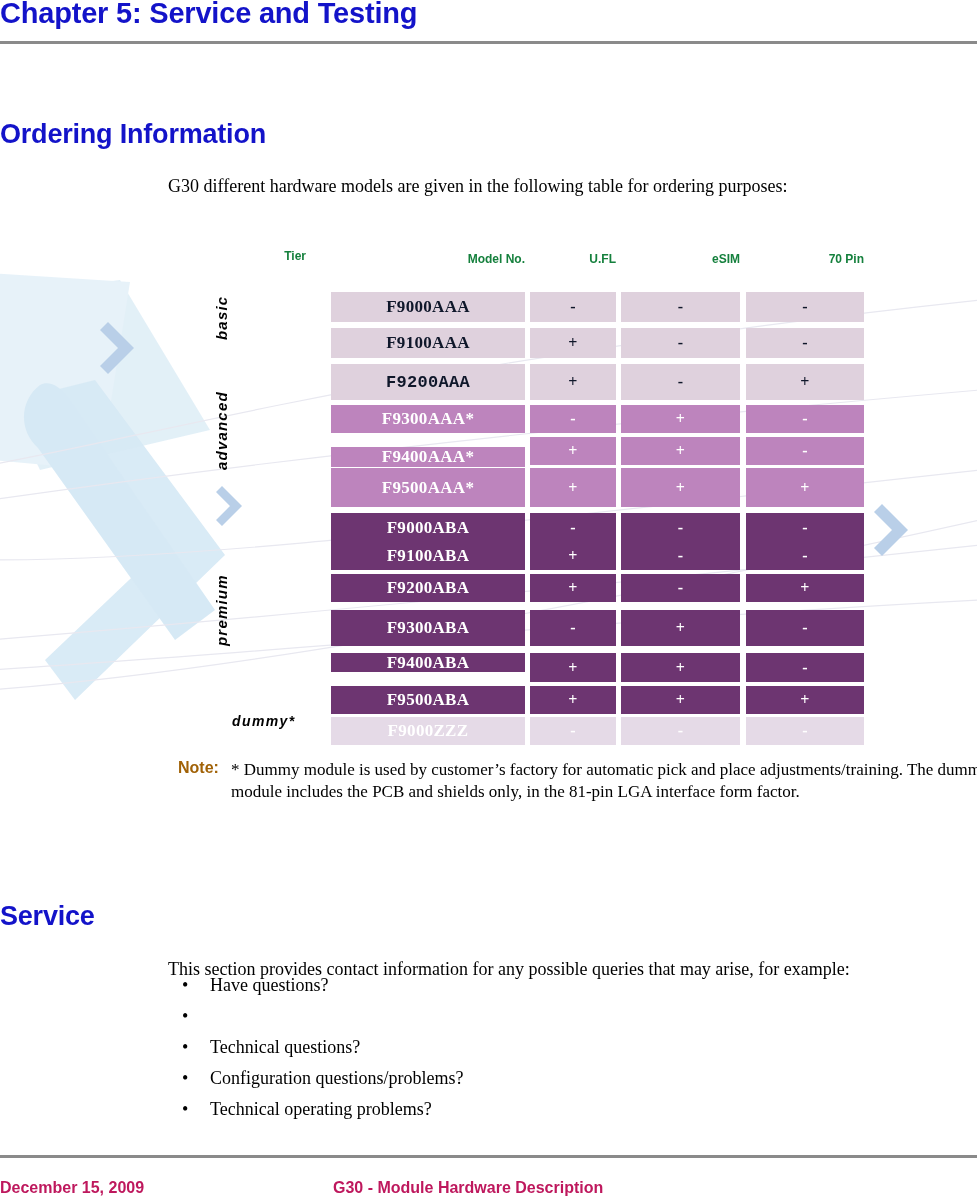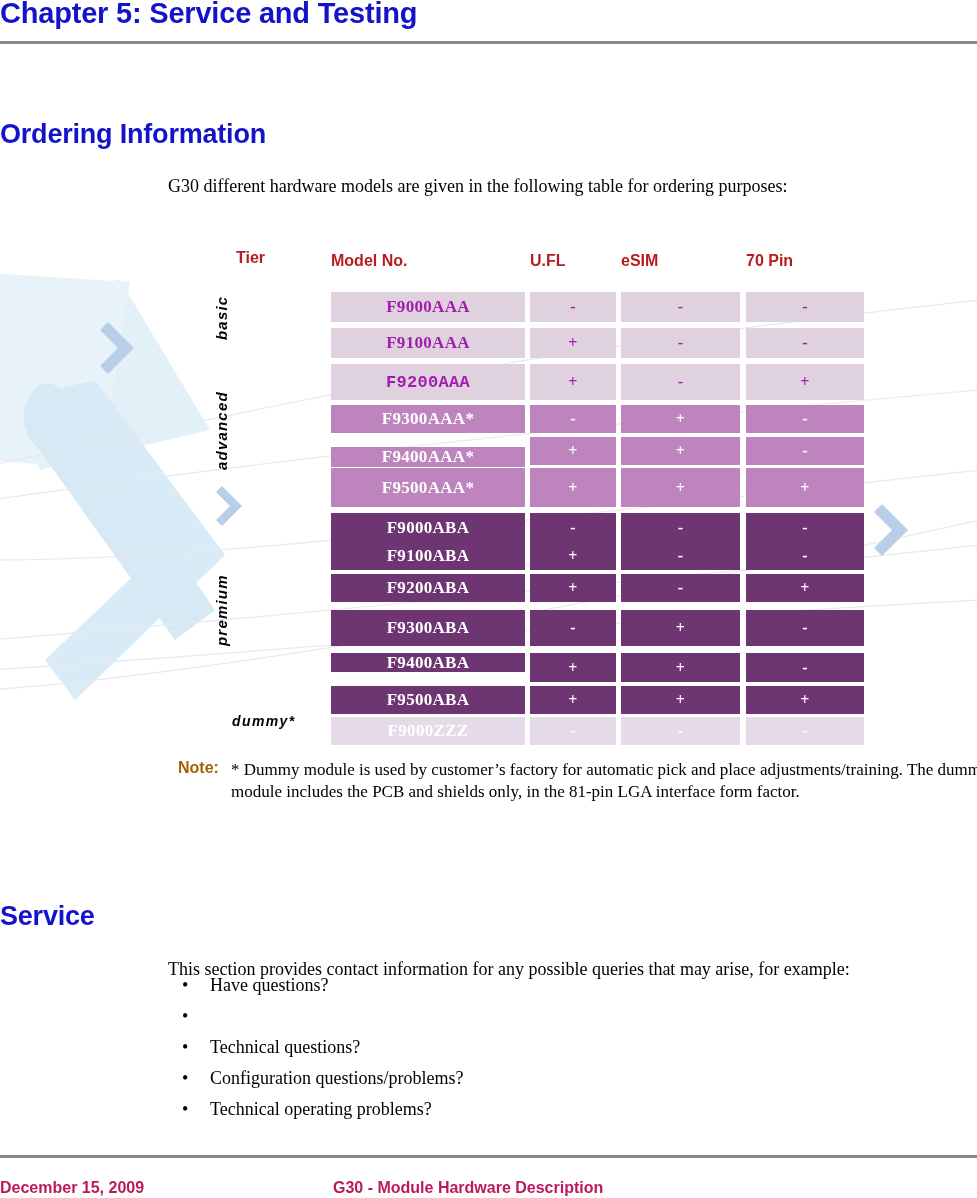--- a/index.html
+++ b/index.html
@@ -72,23 +72,23 @@
   #ordering-table {
     position: absolute;
     left: 0; top: 0;
     width: 977px; height: 1198px;
     z-index: 3;
   }
   .col-head {
     position: absolute;
     font-family: "Liberation Sans", sans-serif;
     font-weight: bold;
-    font-size: 16px;
-    color: #b91c1c;
-    text-align: left;
+    font-size: 12px;
+    color: #15803d;
+    text-align: right;
     white-space: nowrap;
   }
   #head-tier   { left: 236px; top: 249px; width: 70px; }
   #head-model  { left: 331px; top: 252px; width: 194px; }
   #head-ufl    { left: 530px; top: 252px; width: 86px; }
   #head-esim   { left: 621px; top: 252px; width: 119px; }
   #head-70pin  { left: 746px; top: 252px; width: 118px; }
 
   .trow { position: absolute; left: 0; }
   .cell {
@@ -102,21 +102,21 @@
     font-size: 17px;
     letter-spacing: 0.3px;
   }
   .cell-model { left: 331px; width: 194px; }
   .cell-ufl   { left: 530px; width: 86px; }
   .cell-esim  { left: 621px; width: 119px; }
   .cell-pin   { left: 746px; width: 118px; }
   .cell-mark  { font-size: 16px; }
 
   
-  .tier-basic   { background: #dfd1dd; color: #a21caf; }
+  .tier-basic   { background: #dfd1dd; color: #0f172a; }
   .tier-adv     { background: #bd84bd; color: #ffffff; }
   .tier-prem    { background: #6d3571; color: #ffffff; }
   .tier-dummy   { background: #e5dae7; color: #ffffff; }
 
   
   .tier-label {
     position: absolute;
     font-family: "Liberation Sans", sans-serif;
     font-style: italic;
     font-weight: bold;

